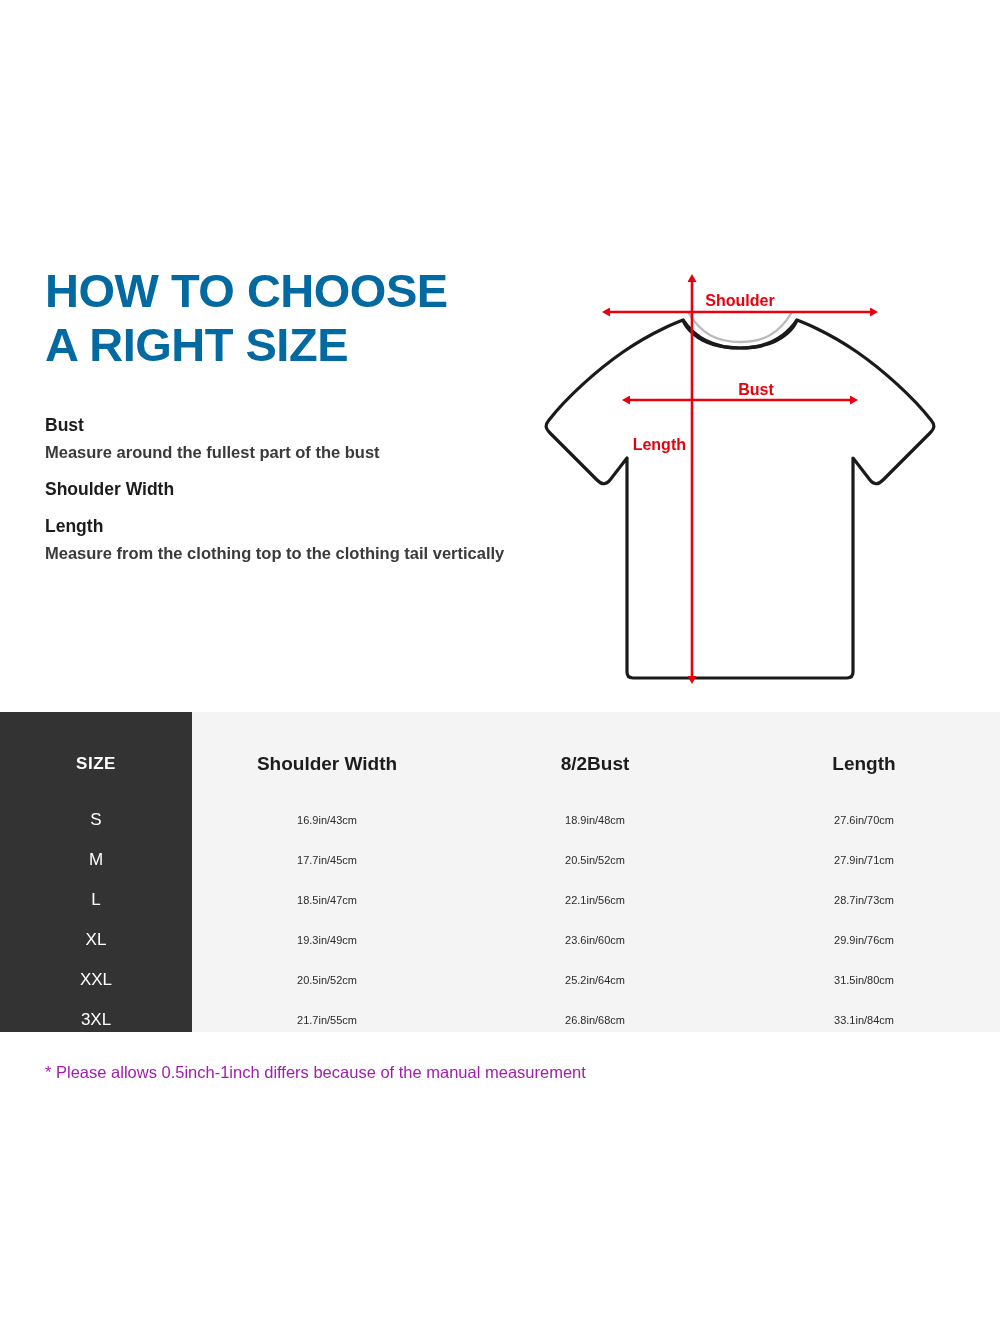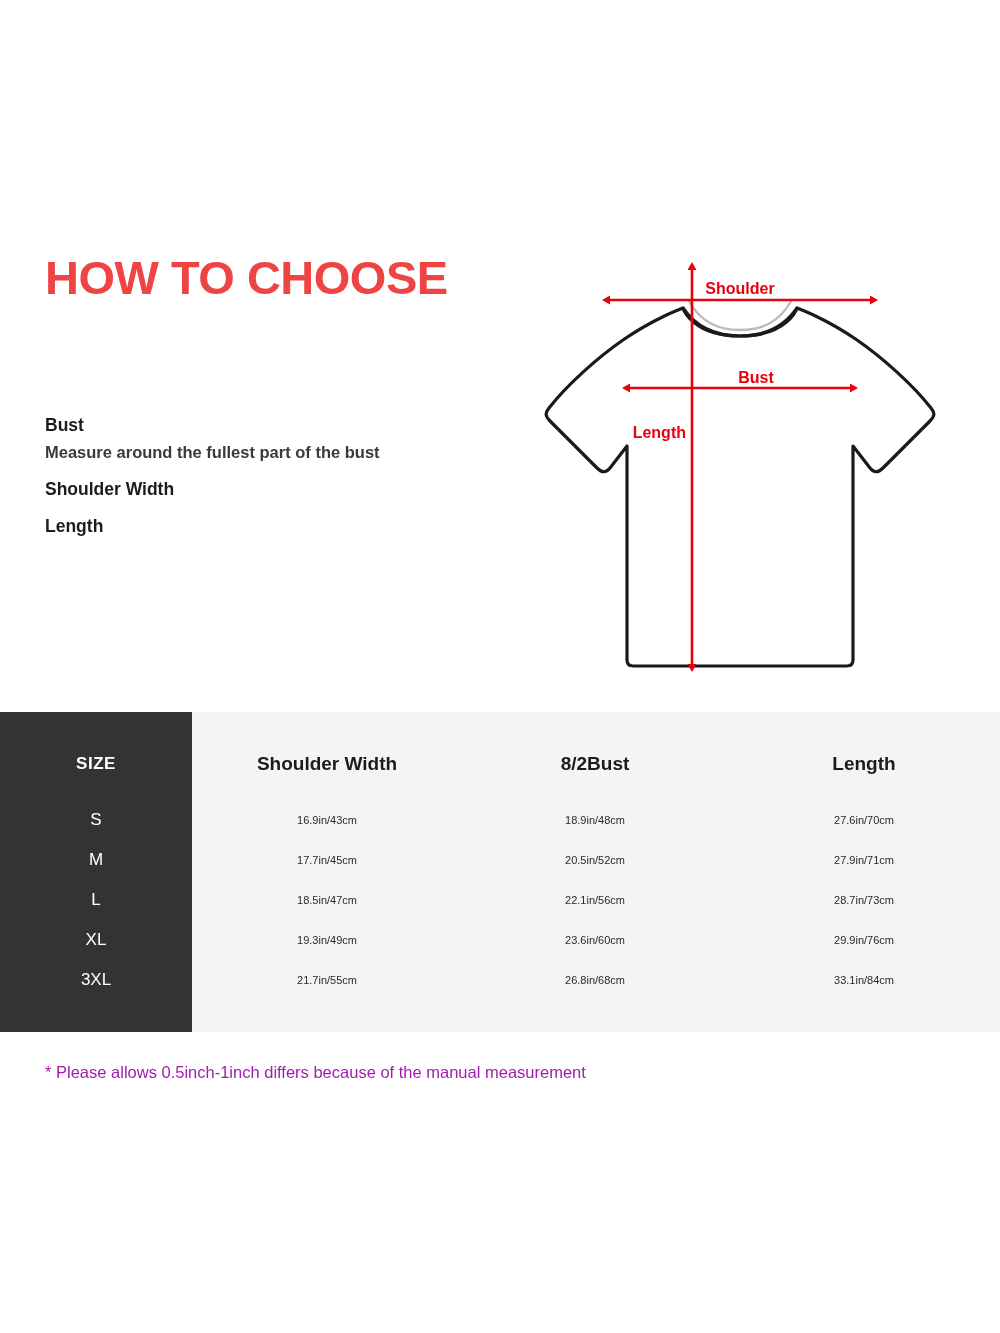--- a/index.html
+++ b/index.html
@@ -28,27 +28,27 @@
     position: absolute;
     left: 0;
     top: 0;
     width: 1000px;
     height: 712px;
   }
 
   .headline {
     position: absolute;
     left: 45px;
-    top: 251px;
+    top: 264px;
     width: 470px;
     font-size: 47px;
     line-height: 54px;
     font-weight: bold;
     letter-spacing: -0.5px;
-    color: #ef4444;
+    color: #0369a1;
   }
 
   .defs {
     position: absolute;
     left: 45px;
     top: 415px;
     width: 470px;
   }
   .def-block {
     margin-bottom: 16px;
@@ -63,21 +63,21 @@
     font-size: 16.5px;
     line-height: 22px;
     color: #3a3a3a;
     font-weight: bold;
   }
 
   
   .diagram {
     position: absolute;
     left: 505px;
-    top: 240px;
+    top: 252px;
     width: 470px;
     height: 450px;
   }
   .diagram svg {
     display: block;
   }
 
   
   .table-wrap {
     position: absolute;
@@ -152,32 +152,34 @@
 </style>
 </head>
 <body>
 
 <div class="page">
 
   <div class="top">
 
     <div class="headline">
       <div>HOW TO CHOOSE</div>
+      <div>A RIGHT SIZE</div>
     </div>
 
     <div class="defs">
       <div class="def-block">
         <div class="def-title">Bust</div>
         <div class="def-text">Measure around the fullest part of the bust</div>
       </div>
       <div class="def-block">
         <div class="def-title">Shoulder Width</div>
       </div>
       <div class="def-block">
         <div class="def-title">Length</div>
+        <div class="def-text">Measure from the clothing top to the clothing tail vertically</div>
       </div>
     </div>
 
     <div class="diagram">
       <svg width="470" height="450" viewBox="0 0 470 450" xmlns="http://www.w3.org/2000/svg">
         <defs>
           <marker id="arrowL" markerWidth="9" markerHeight="9" refX="8" refY="4.5" orient="auto" markerUnits="userSpaceOnUse">
             <path d="M8,0 L0,4.5 L8,9 z" fill="#e8000d"></path>
           </marker>
           <marker id="arrowR" markerWidth="9" markerHeight="9" refX="1" refY="4.5" orient="auto" markerUnits="userSpaceOnUse">
@@ -264,20 +266,26 @@
           <td>22.1in/56cm</td>
           <td>28.7in/73cm</td>
         </tr>
         <tr>
           <td class="size-cell">XL</td>
           <td>19.3in/49cm</td>
           <td>23.6in/60cm</td>
           <td>29.9in/76cm</td>
         </tr>
         <tr>
+          <td class="size-cell">XXL</td>
+          <td>20.5in/52cm</td>
+          <td>25.2in/64cm</td>
+          <td>31.5in/80cm</td>
+        </tr>
+        <tr>
           <td class="size-cell">3XL</td>
           <td>21.7in/55cm</td>
           <td>26.8in/68cm</td>
           <td>33.1in/84cm</td>
         </tr>
       </tbody>
     </table>
   </div>
 
   <div class="footnote">* Please allows 0.5inch-1inch differs because of the  manual measurement</div>

